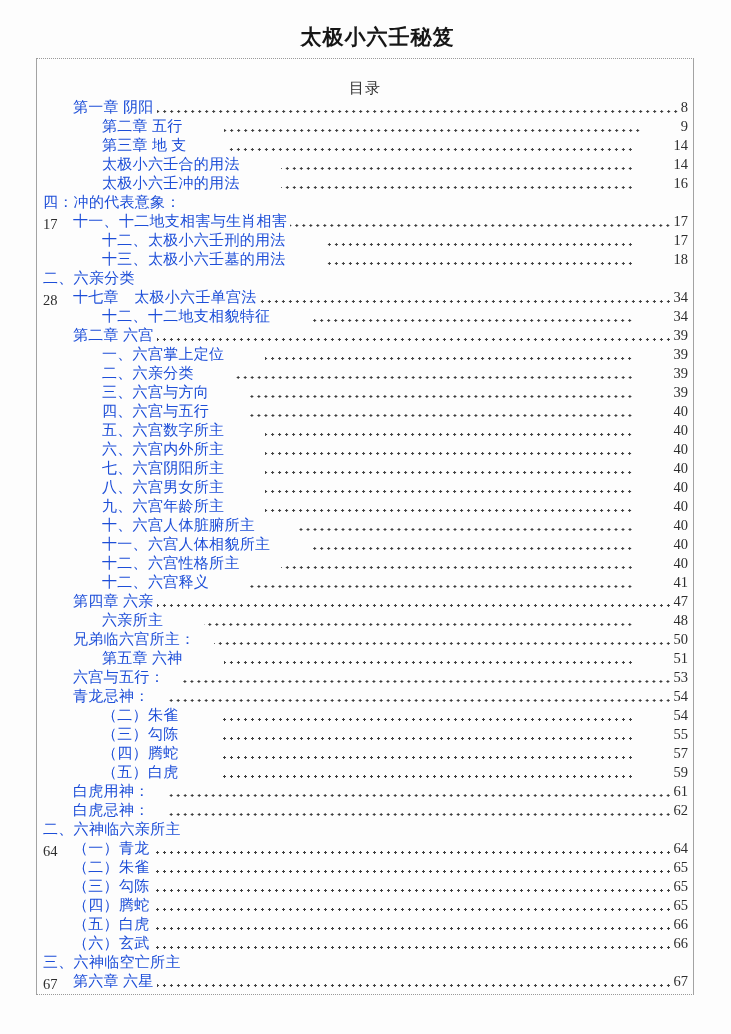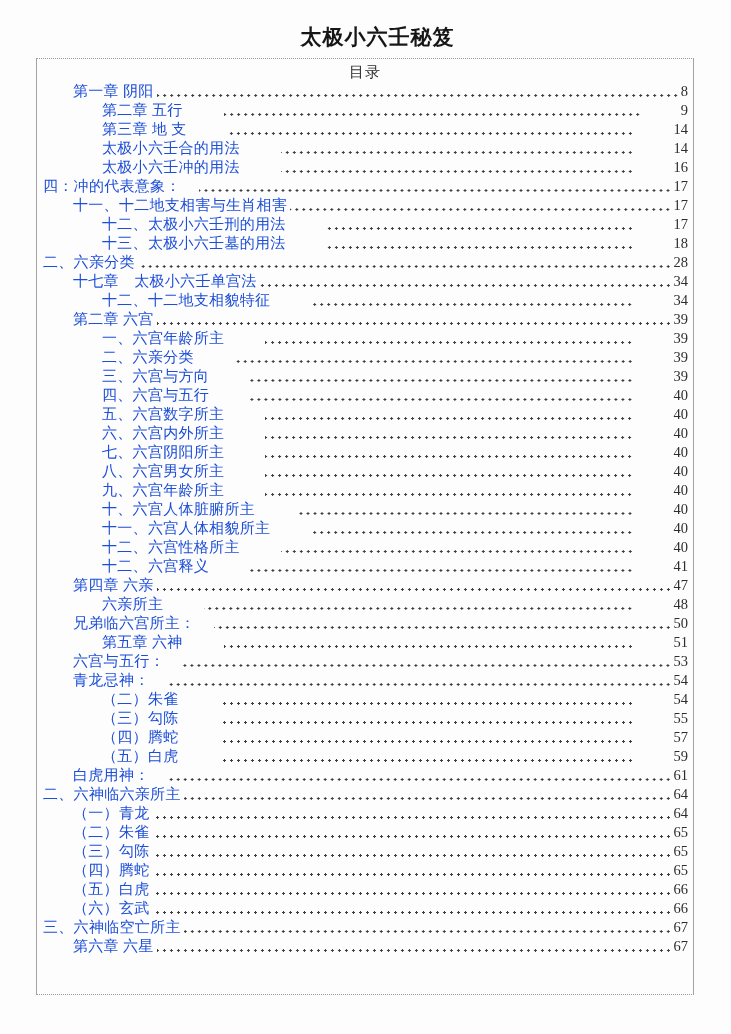--- a/index.html
+++ b/index.html
@@ -33,20 +33,21 @@
     border-left: 1px solid #a3a3a3;
     border-right: 1px solid #a3a3a3;
     padding-top: 3px;
   }
   .toc-header {
     text-align: center;
     font-size: 15px;
     line-height: 20px;
     color: #2d2d2d;
     letter-spacing: 1px;
+    margin-top: 16px;
   }
   .row {
     display: flex;
     align-items: baseline;
     height: 19px;
     line-height: 19px;
     padding-right: 5px;
     box-sizing: border-box;
   }
   .row .lbl {
@@ -63,21 +64,21 @@
     margin: 0 2px 3px 3px;
     background-image: radial-gradient(circle, #3d3d3d 1px, rgba(0,0,0,0) 1.3px);
     background-size: 7px 5px;
     background-repeat: repeat-x;
     background-position: right bottom;
   }
   .row .pg {
     font-size: 14.5px;
     color: #2d2d2d;
   }
-  .lvl0 { padding-left: 6px; }
+  .lvl0 { padding-left: 6px; flex-direction: column; }
   .lvl1 { padding-left: 36px; }
   .lvl2 { padding-left: 65px; gap: 38px; }
 </style>
 </head>
 <body>
 
 <div class="page">
   <h1 class="doc-title">太极小六壬秘笈</h1>
 
   <div class="toc-box">
@@ -155,21 +156,21 @@
     <span class="pg">34</span>
   </div>
 
   <div class="row lvl1">
     <span class="lbl">第二章 六宫</span>
     <span class="leader"></span>
     <span class="pg">39</span>
   </div>
 
   <div class="row lvl2">
-    <span class="lbl">一、六宫年龄所主</span>
+    <span class="lbl">一、六宫掌上定位</span>
     <span class="leader"></span>
     <span class="pg">39</span>
   </div>
 
   <div class="row lvl2">
     <span class="lbl">二、六亲分类</span>
     <span class="leader"></span>
     <span class="pg">39</span>
   </div>
 
@@ -298,20 +299,25 @@
     <span class="leader"></span>
     <span class="pg">59</span>
   </div>
 
   <div class="row lvl1">
     <span class="lbl">白虎用神：　</span>
     <span class="leader"></span>
     <span class="pg">61</span>
   </div>
 
+  <div class="row lvl1">
+    <span class="lbl">白虎忌神：　</span>
+    <span class="leader"></span>
+    <span class="pg">62</span>
+  </div>
 
   <div class="row lvl0">
     <span class="lbl">二、六神临六亲所主</span>
     <span class="leader"></span>
     <span class="pg">64</span>
   </div>
 
   <div class="row lvl1">
     <span class="lbl">（一）青龙</span>
     <span class="leader"></span>

